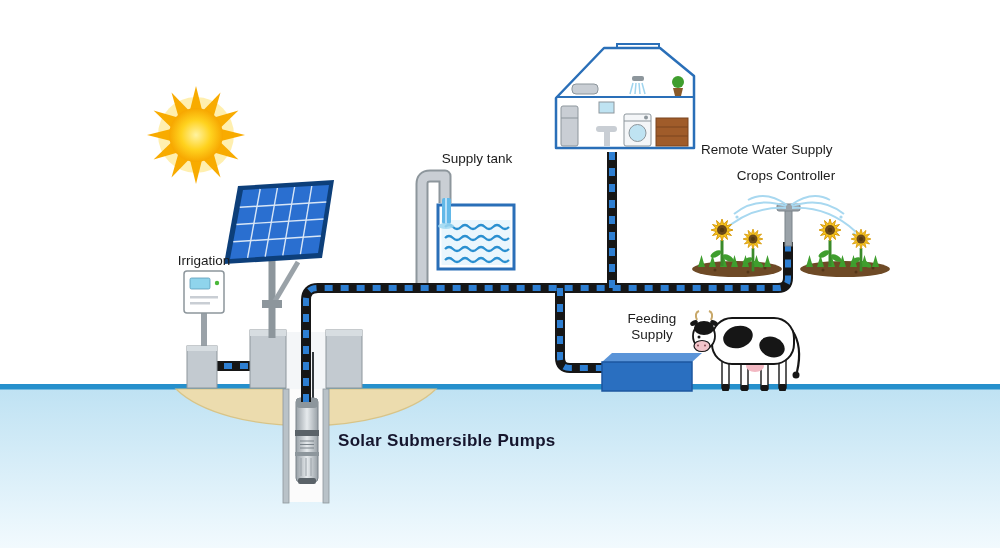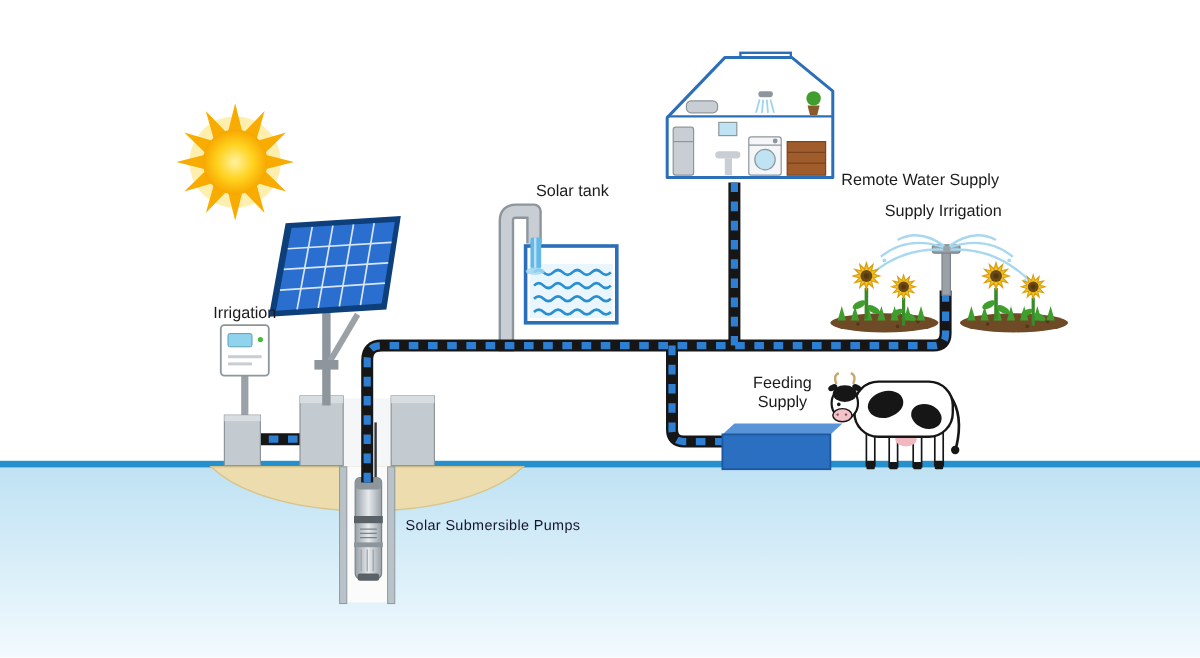--- a/index.html
+++ b/index.html
@@ -1,21 +1,21 @@
 <!DOCTYPE html>
 <html style="--background: #ffffff; --ground-line: #2690cc; --ground-water-top: #bfe2f3; --ground-water-bottom: #f2fafe; --sand: #ecdcae; --pipe-outline: #161616; --pipe-blue: #2e7fd2; --gray-pipe: #c9ced4; --sun-core: #ffd21e; --sun-rays: #f8ab00; --panel-frame: #0d3f7a; --panel-cell: #2a6fd0; --house-outline: #2a6fb8; --tank-border: #2a6fb8; --water-wave: #2a8fd0; --trough-front: #2a6fc0; --soil-brown: #6e4a26; --grass-green: #3f9e2e; --sunflower-yellow: #f5c21a; --sunflower-center: #6b4a1a; --text: #1b1b1b; --title-text: #15152d;"><head>
 <meta charset="utf-8">
 <style>
   * { margin:0; padding:0; box-sizing:border-box; }
   body { font-family:"Liberation Sans", sans-serif; background:#fff; }
   .scene { position:relative; width:1000px; height:548px; overflow:hidden; background:var(--background,#ffffff); }
   .art { position:absolute; left:0; top:0; }
   .lbl { position:absolute; font-size:13.5px; line-height:16px; text-align:center; color:var(--text,#1b1b1b); }
   .lbl.left { text-align:left; }
-  .title { position:absolute; font-size:12px; font-weight:400; letter-spacing:.3px; color:var(--title-text,#15152d); }
+  .title { position:absolute; font-size:17px; font-weight:700; letter-spacing:.3px; color:var(--title-text,#15152d); }
 </style>
 </head>
 <body>
 
 <div class="scene">
 
   <svg class="art" width="1000" height="548" viewBox="0 0 1000 548">
     <defs>
       <linearGradient id="gwGrad" x1="0" y1="0" x2="0" y2="1">
         <stop offset="0" stop-color="#bfe2f3"></stop>
@@ -245,22 +245,22 @@
       <ellipse cx="694" cy="323" rx="4" ry="2.5" fill="#161616" transform="rotate(-25 694 323)"></ellipse>
       <ellipse cx="714" cy="323" rx="4" ry="2.5" fill="#161616" transform="rotate(25 714 323)"></ellipse>
       <circle cx="699" cy="337" r="1.5" fill="#161616"></circle>
       <ellipse cx="702" cy="346" rx="8" ry="5.5" fill="#f2c4ca" stroke="#161616" stroke-width="1.2"></ellipse>
       <circle cx="698" cy="345.5" r="1" fill="#8a4a52"></circle>
       <circle cx="705" cy="345.5" r="1" fill="#8a4a52"></circle>
     </g>
   </svg>
 
   <div class="lbl" style="left:154px; top:253px; width:100px;">Irrigation</div>
-  <div class="lbl" style="left:427px; top:151px; width:100px;">Solar tank</div>
+  <div class="lbl" style="left:427px; top:151px; width:100px;">Supply tank</div>
   <div class="lbl left" style="left:701px; top:112px; width:170px;margin-top:30px;">Remote Water Supply</div>
-  <div class="lbl" style="left:706px; top:168px; width:160px;">Supply Irrigation</div>
+  <div class="lbl" style="left:706px; top:168px; width:160px;">Crops Controller</div>
   <div class="lbl" style="left:602px; top:311px; width:100px;">
     <span>Feeding</span><br>
     <span>Supply</span>
   </div>
   <div class="title" style="left:338px; top:431px;">Solar Submersible Pumps</div>
 
 </div>
 
 </body></html>

